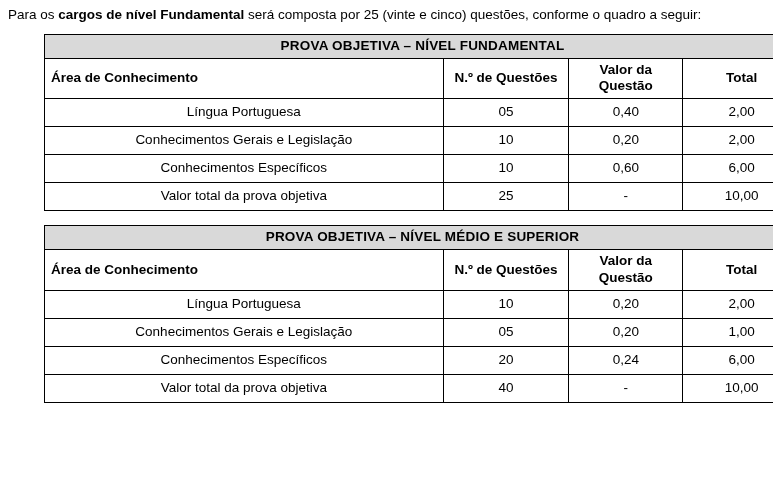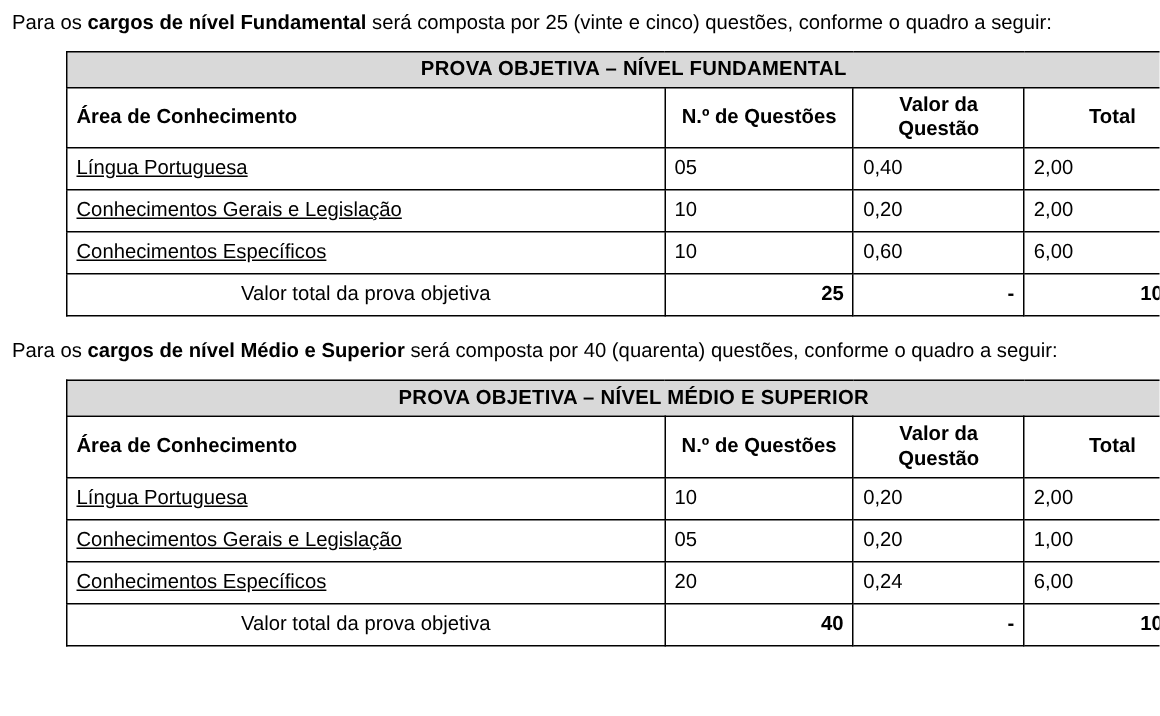--- a/index.html
+++ b/index.html
@@ -55,30 +55,29 @@
   .head-row td {
     background: #ffffff;
     font-weight: bold;
     text-align: center;
     padding: 4px 6px;
   }
   .head-row td.left {
     text-align: left;
   }
   .body-row td {
-    text-align: left;
+    text-align: center;
     height: 21px;
   }
   .body-row td.left {
-    text-align: left;
-    text-decoration: underline;
+    text-align: center;
   }
   .total-row td {
-    font-weight: bold;
-    text-align: right;
+    font-weight: normal;
+    text-align: center;
     height: 21px;
   }
   .total-row td.label {
     text-align: center;
     font-weight: normal;
   }
   .col-area { width: 396px; }
   .col-q    { width: 125px; }
   .col-v    { width: 113px; }
   .col-t    { width: 117px; }
@@ -127,21 +126,20 @@
       </tr>
       <tr class="total-row">
         <td class="label">Valor total da prova objetiva</td>
         <td>25</td>
         <td>-</td>
         <td>10,00</td>
       </tr>
     </tbody>
   </table>
 
-  <p class="para"><span>Para os </span><span class="b">cargos de nível Médio e Superior</span><span> será composta por 40 (quarenta) questões, conforme o quadro a seguir:</span></p>
 
   <table class="exam">
     <colgroup>
       <col class="col-area">
         <col class="col-q">
         <col class="col-v">
         <col class="col-t">
     </colgroup>
     <tbody>
       <tr class="title-row">

